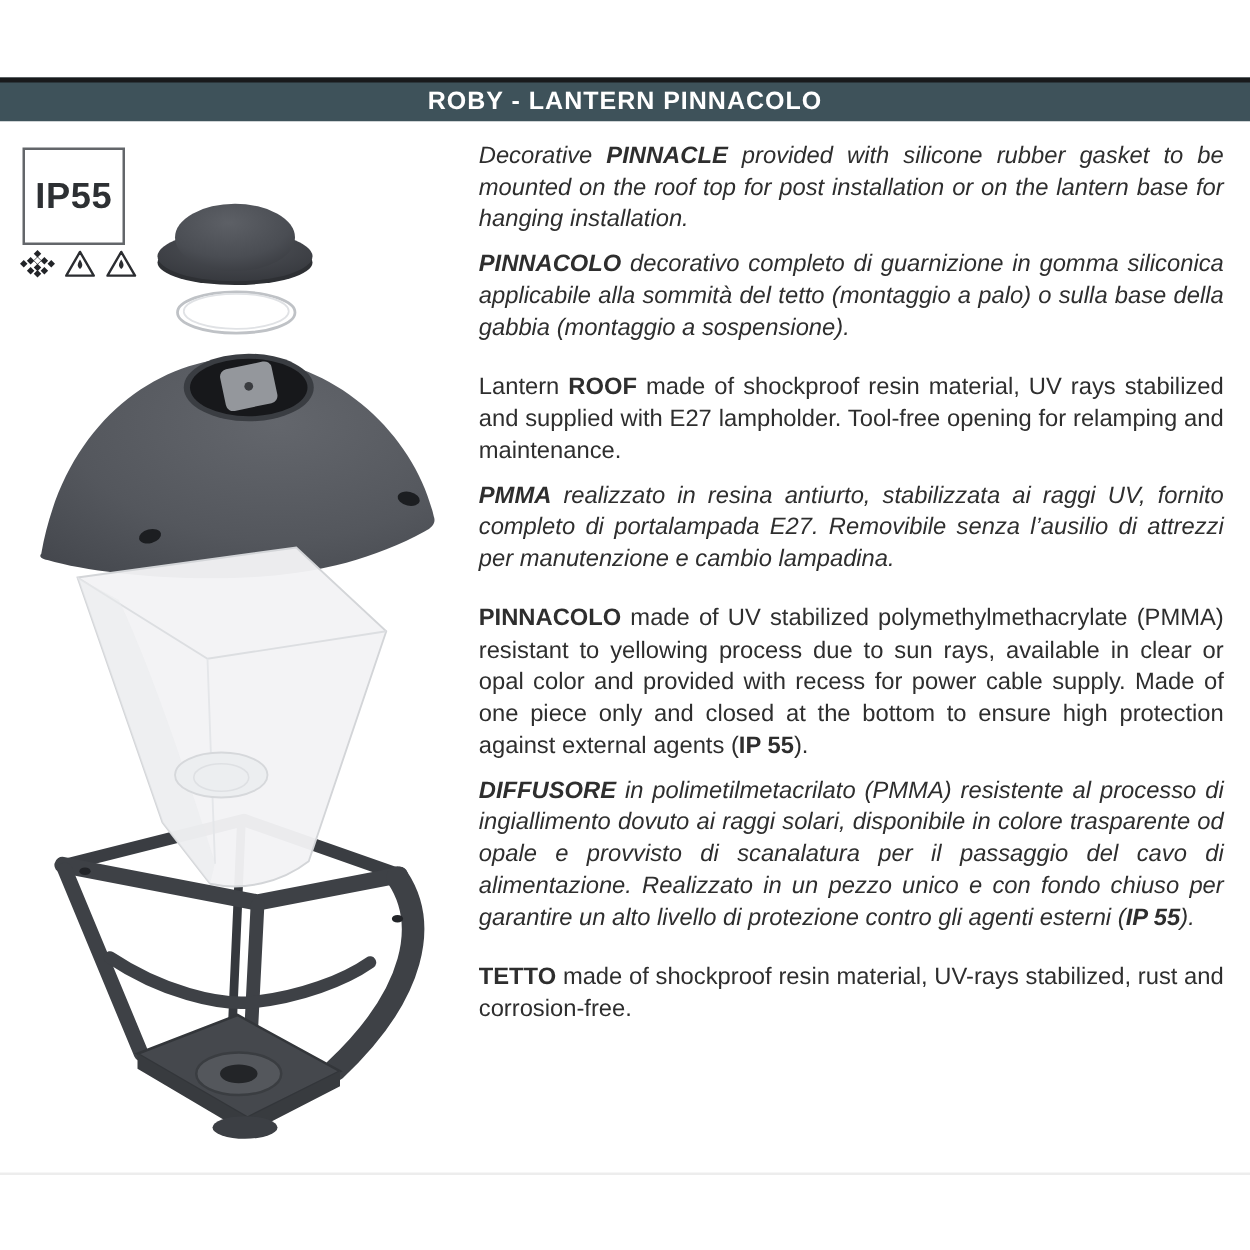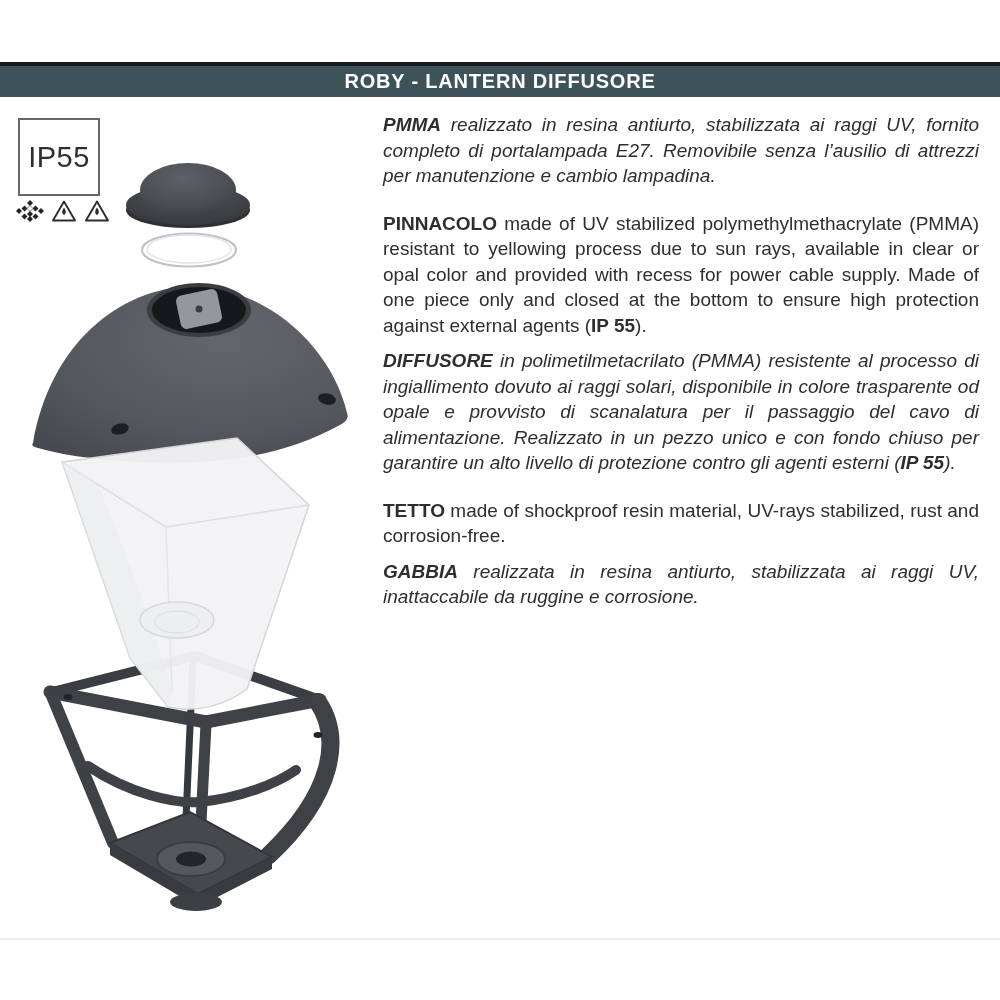--- a/index.html
+++ b/index.html
@@ -15,21 +15,21 @@
   .header-bar .title {
     color: #ffffff; font-weight: bold; font-size: 20px; letter-spacing: 0.8px;
   }
 
   
   .ip-badge {
     position: absolute; left: 18px; top: 118px; width: 82px; height: 78px;
     border: 2px solid #63666a; background: #ffffff;
     display: flex; align-items: center; justify-content: center;
   }
-  .ip-badge .ip-label { font-weight: normal; font-size: 29px; color: #2d3033; letter-spacing: 0.5px; }
+  .ip-badge .ip-label { font-weight: bold; font-size: 29px; color: #2d3033; letter-spacing: 0.5px; }
   .cert-icons {
     position: absolute; left: 16px; top: 198px; width: 110px; height: 26px;
     display: flex; align-items: center; gap: 7px;
   }
   .cert-icons svg { display: block; }
 
   
   .diagram { position: absolute; left: 0; top: 150px; width: 380px; height: 800px; }
 
   
@@ -46,21 +46,21 @@
   
   .footer-rule {
     position: absolute; left: 0; top: 938px; width: 1000px; height: 0;
     border-top: 2px solid #ededed;
   }
 </style>
 </head>
 <body>
 
 <div class="header-bar">
-  <span class="title">ROBY - LANTERN DIFFUSORE</span>
+  <span class="title">ROBY - LANTERN PINNACOLO</span>
 </div>
 
 <div class="ip-badge">
   <span class="ip-label">IP55</span>
 </div>
 
 <div class="cert-icons">
   <span>
     <svg width="28" height="26" viewBox="-14 -13 28 26">
       <g fill="#222428">
@@ -162,20 +162,22 @@
       <ellipse cx="196" cy="752" rx="26" ry="9" fill="#3c3f44"></ellipse>
       <ellipse cx="191" cy="709" rx="34" ry="17" fill="#54575c" stroke="#3a3d41" stroke-width="2"></ellipse>
       <ellipse cx="191" cy="709" rx="15" ry="7.5" fill="#232528"></ellipse>
       <ellipse cx="68" cy="547" rx="4.5" ry="3" fill="#222428"></ellipse>
       <ellipse cx="318" cy="585" rx="4.5" ry="3" fill="#222428"></ellipse>
     </g>
   </svg>
 </div>
 
 <div class="text-col">
+    <p class="para it"><span>Decorative </span><span class="b">PINNACLE</span><span> provided with silicone rubber gasket to be mounted on the roof top for post installation or on the lantern base for hanging installation.</span></p>
+    <p class="para it"><span class="b">PINNACOLO</span><span> decorativo completo di guarnizione in gomma siliconica applicabile alla sommità del tetto (montaggio a palo) o sulla base della gabbia (montaggio a sospensione).</span></p>
+    <p class="para grp"><span>Lantern </span><span class="b">ROOF</span><span> made of shockproof resin material, UV rays stabilized and supplied with E27 lampholder. Tool-free opening for relamping and maintenance.</span></p>
     <p class="para it"><span class="b">PMMA</span><span> realizzato in resina antiurto, stabilizzata ai raggi UV, fornito completo di portalampada E27. Removibile senza l’ausilio di attrezzi per manutenzione e cambio lampadina.</span></p>
     <p class="para grp"><span class="b">PINNACOLO</span><span> made of UV stabilized polymethylmethacrylate (PMMA) resistant to yellowing process due to sun rays, available in clear or opal color and provided with recess for power cable supply. Made of one piece only and closed at the bottom to ensure high protection against external agents (</span><span class="b">IP 55</span><span>).</span></p>
     <p class="para it"><span class="b">DIFFUSORE</span><span> in polimetilmetacrilato (PMMA) resistente al processo di ingiallimento dovuto ai raggi solari, disponibile in colore trasparente od opale e provvisto di scanalatura per il passaggio del cavo di alimentazione. Realizzato in un pezzo unico e con fondo chiuso per garantire un alto livello di protezione contro gli agenti esterni (</span><span class="b">IP 55</span><span>).</span></p>
     <p class="para grp"><span class="b">TETTO</span><span> made of shockproof resin material, UV-rays stabilized, rust and corrosion-free.</span></p>
-    <p class="para it"><span class="b">GABBIA</span><span> realizzata in resina antiurto, stabilizzata ai raggi UV, inattaccabile da ruggine e corrosione.</span></p>
   </div>
 
 <div class="footer-rule"></div>
 
 </body></html>

